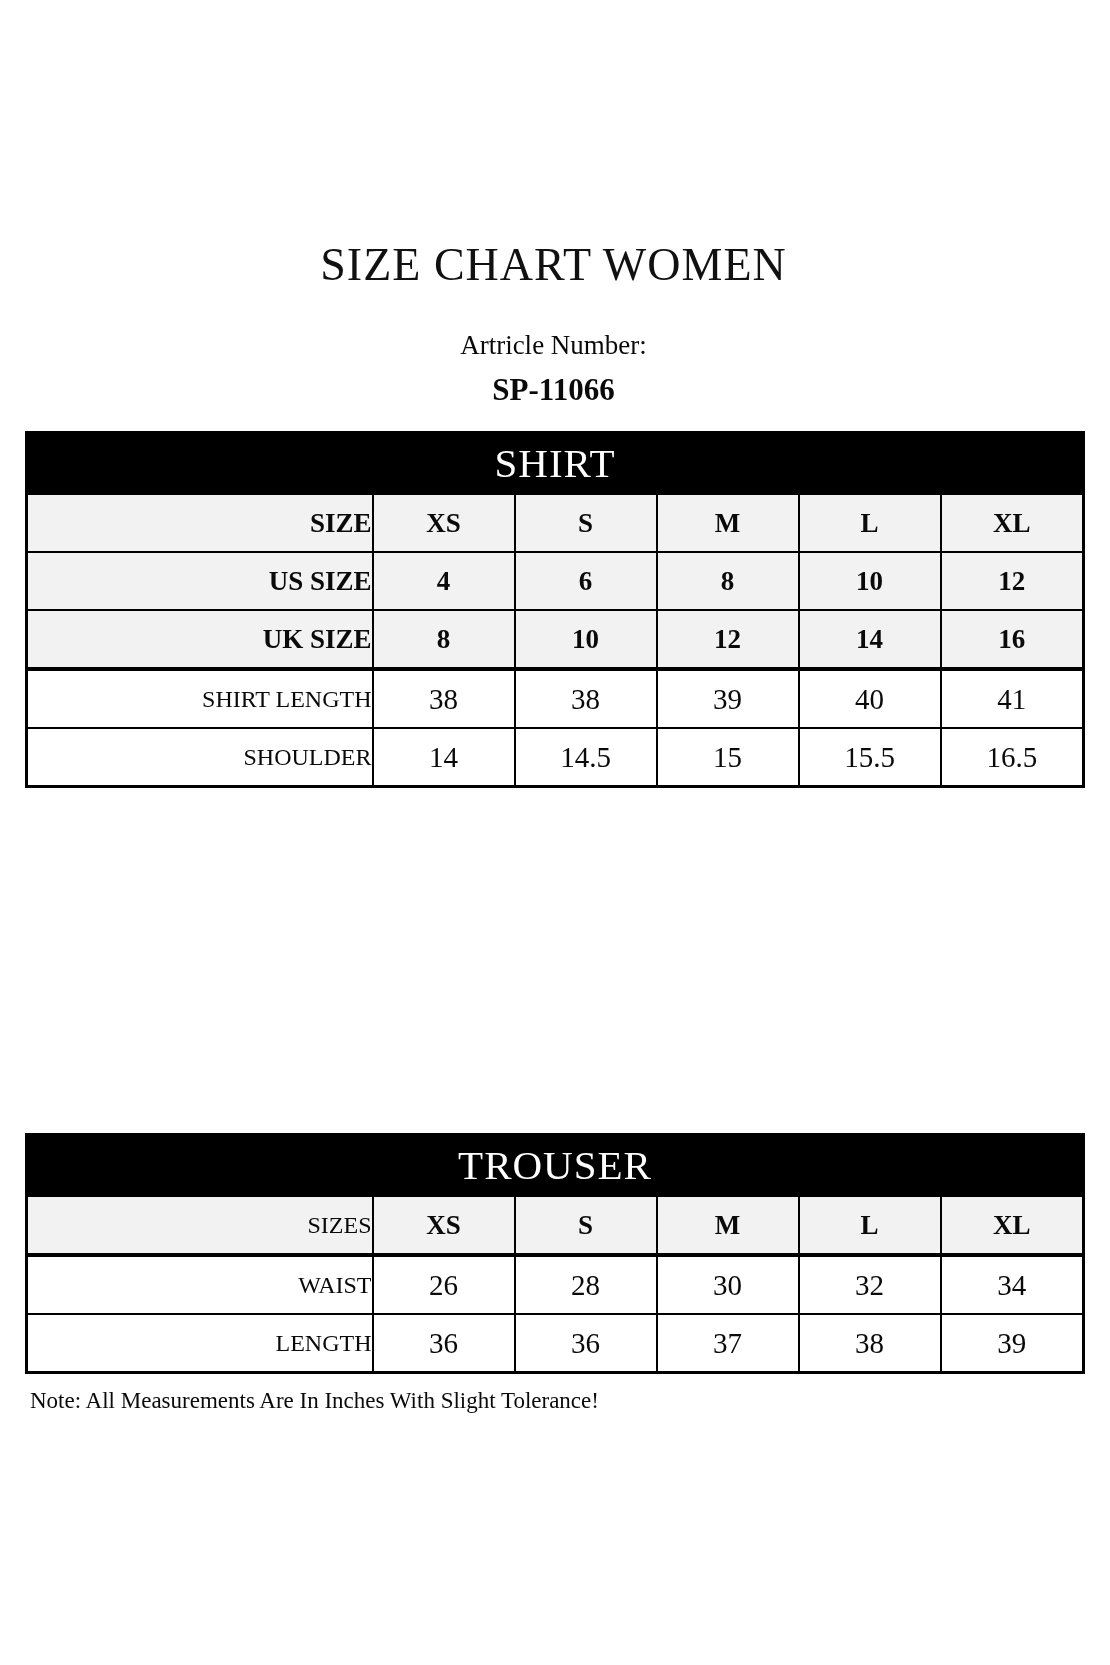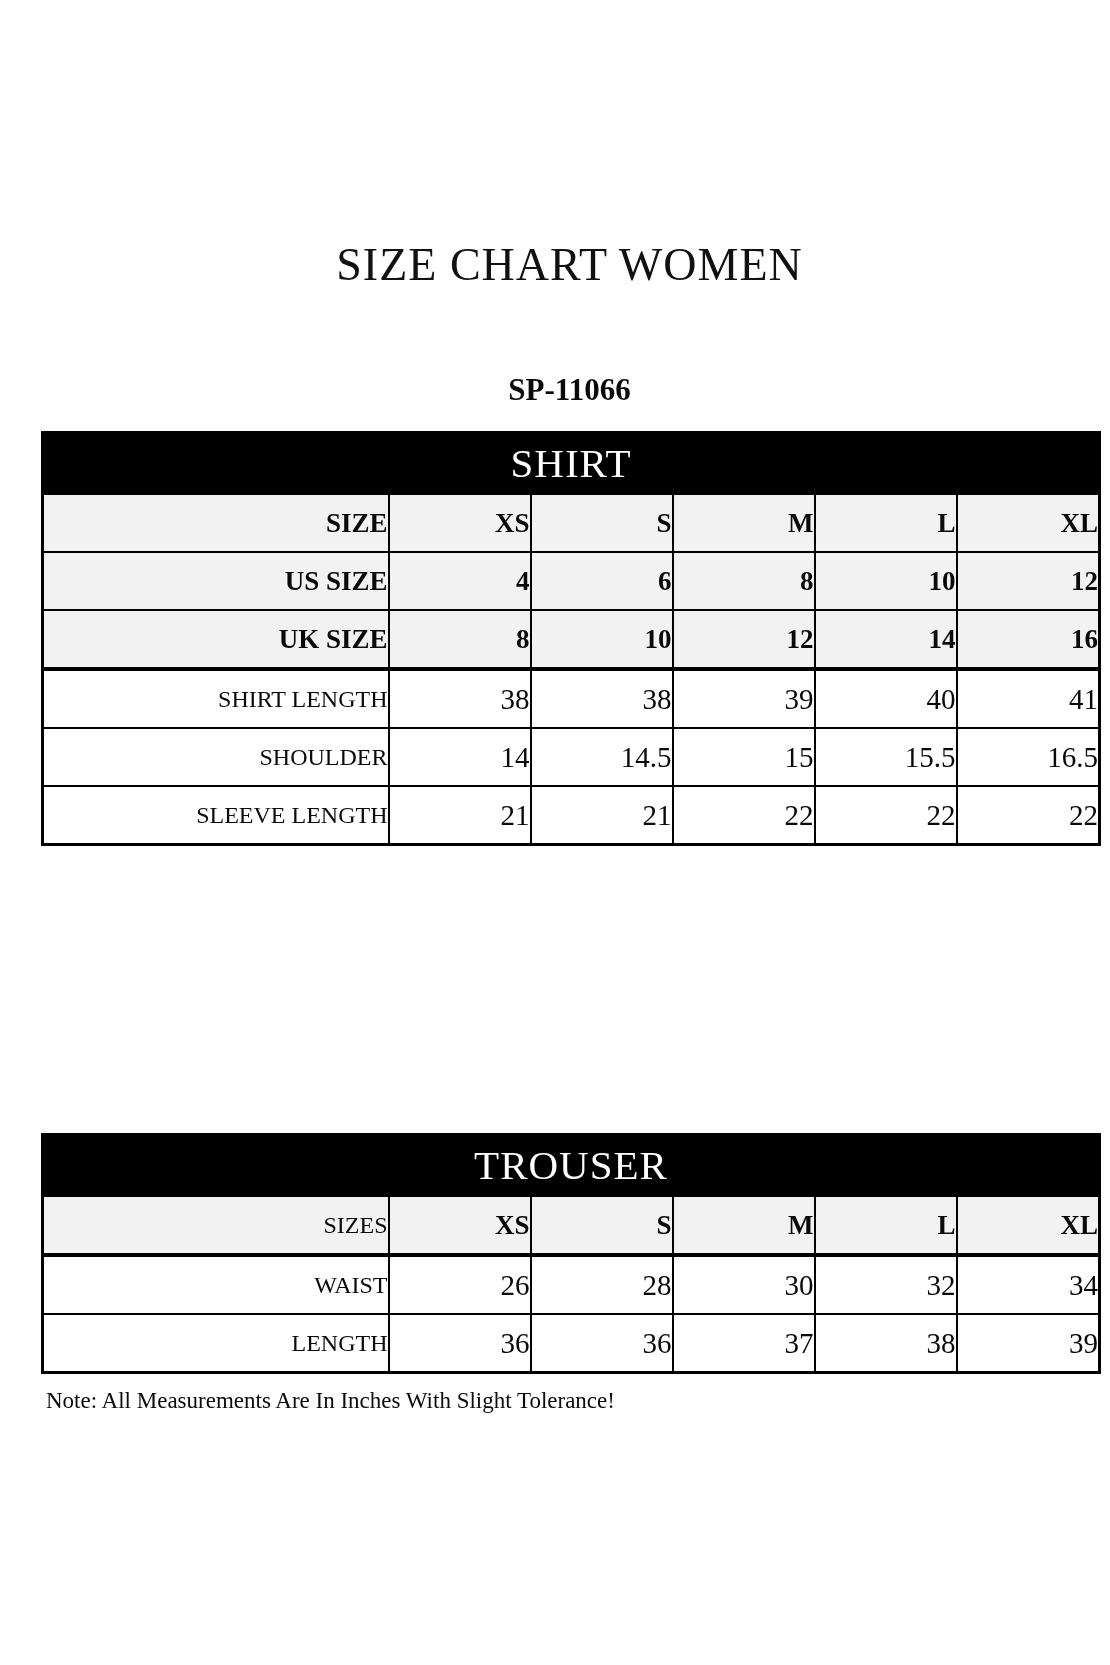--- a/index.html
+++ b/index.html
@@ -14,21 +14,20 @@
     font-family: "Liberation Serif", "DejaVu Serif", serif;
     color: #0a0a0a;
     overflow: hidden;
   }
   .sheet {
     position: absolute;
     left: 25px;
     top: 0;
     width: 1057px;
     height: 1665px;
-    margin-left: 16px;
   }
   .page-title {
     position: absolute;
     top: 238px;
     left: 0;
     width: 100%;
     text-align: center;
     font-size: 46px;
     letter-spacing: 1px;
     color: #111111;
@@ -84,21 +83,21 @@
   td.label {
     text-align: right;
     padding-left: 6px;
     font-size: 24px;
   }
   td.label.b {
     font-size: 27px;
     font-weight: bold;
   }
   td.val {
-    text-align: right;
+    text-align: center;
     font-size: 29px;
   }
   td.val.b {
     font-size: 27px;
     font-weight: bold;
   }
   tr.shade td { background: var(--shade-bg, #f2f2f2); }
   tr.thick-bottom td { border-bottom: 4px solid var(--border-color, #000000); }
   .note {
     position: absolute;
@@ -108,20 +107,21 @@
     text-align: left;
   }
 </style>
 </head>
 <body>
 
 <div class="sheet">
 
   <div class="page-title">SIZE CHART WOMEN</div>
 
+  <div class="article-label">Artricle Number:</div>
 
   <div class="article-number">SP-11066</div>
 
   <table class="size-table shirt">
     <colgroup>
       <col style="width:346px">
       <col style="width:142px">
         <col style="width:142px">
         <col style="width:142px">
       <col style="width:142px">
@@ -166,28 +166,20 @@
           <td class="val">41</td>
         </tr>
         <tr>
           <td class="label">SHOULDER</td>
           <td class="val">14</td>
           <td class="val">14.5</td>
           <td class="val">15</td>
           <td class="val">15.5</td>
           <td class="val">16.5</td>
         </tr>
-        <tr>
-          <td class="label">SLEEVE LENGTH</td>
-          <td class="val">21</td>
-          <td class="val">21</td>
-          <td class="val">22</td>
-          <td class="val">22</td>
-          <td class="val">22</td>
-        </tr>
       </tbody>
   </table>
 
   <table class="size-table trouser">
     <colgroup>
       <col style="width:346px">
       <col style="width:142px">
         <col style="width:142px">
         <col style="width:142px">
       <col style="width:142px">

